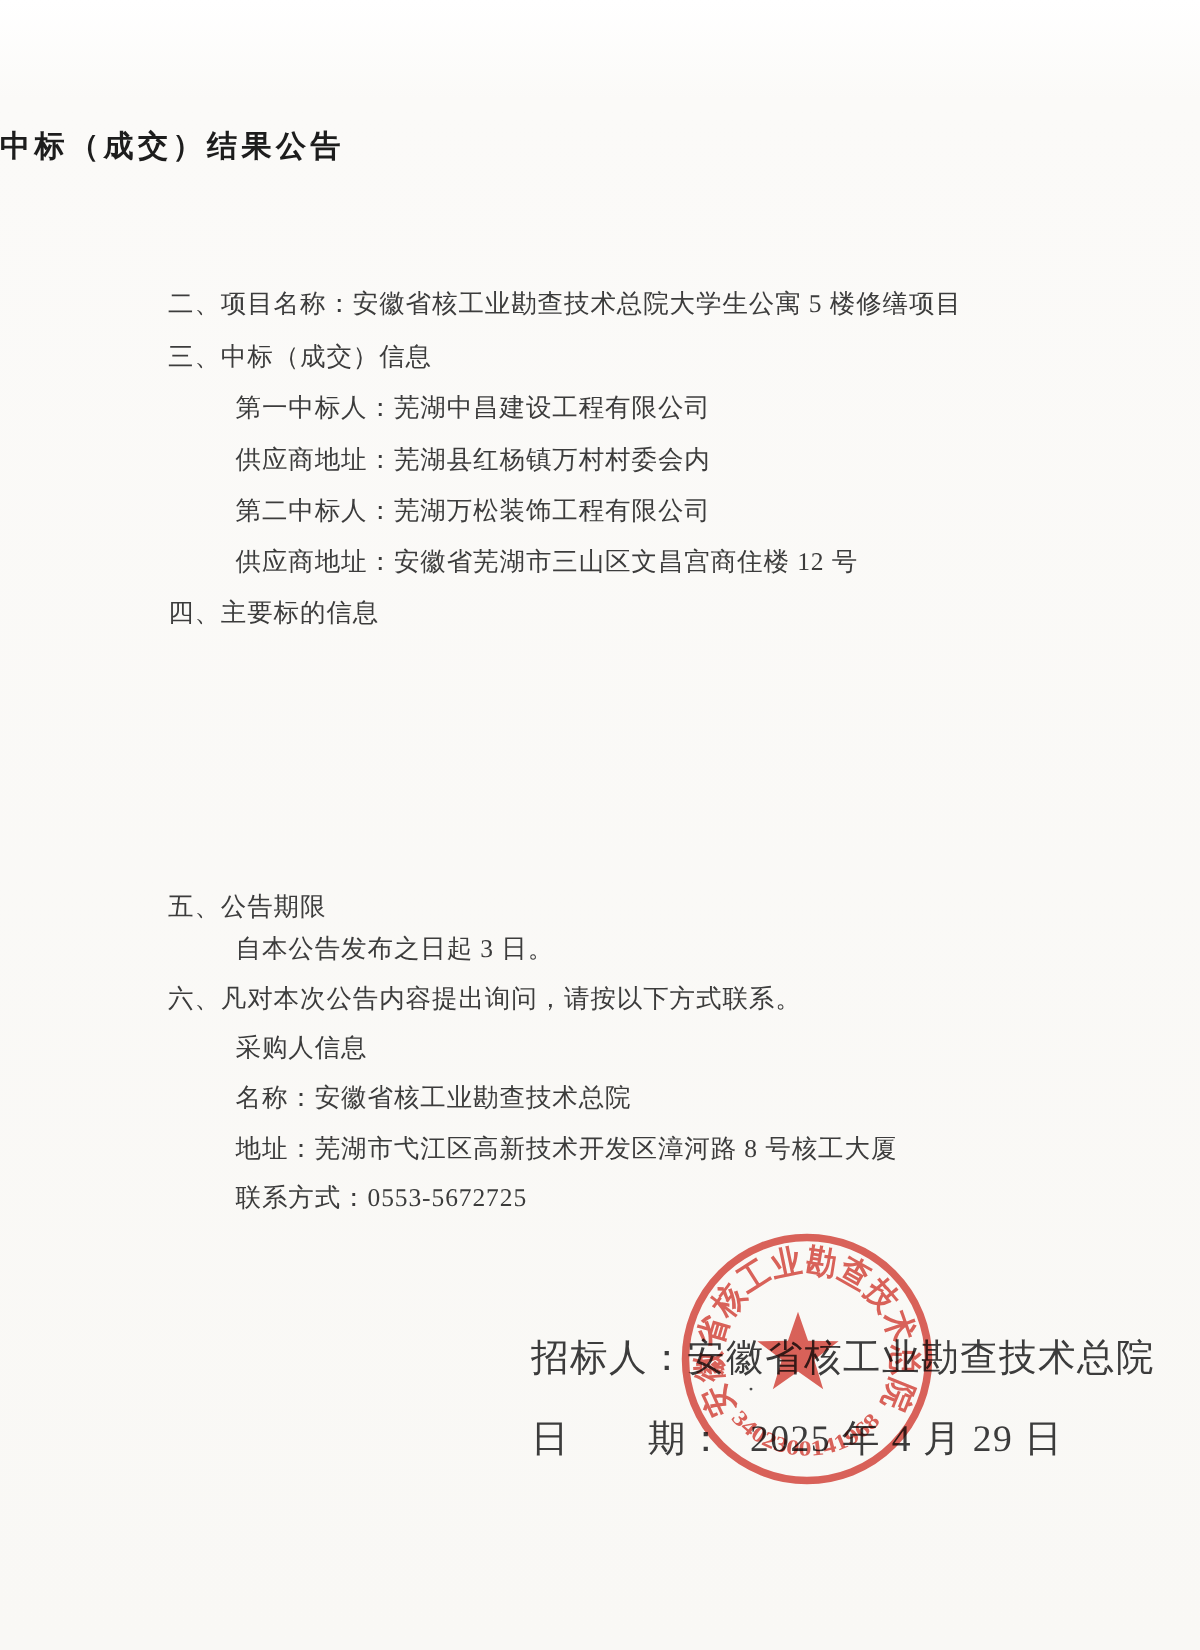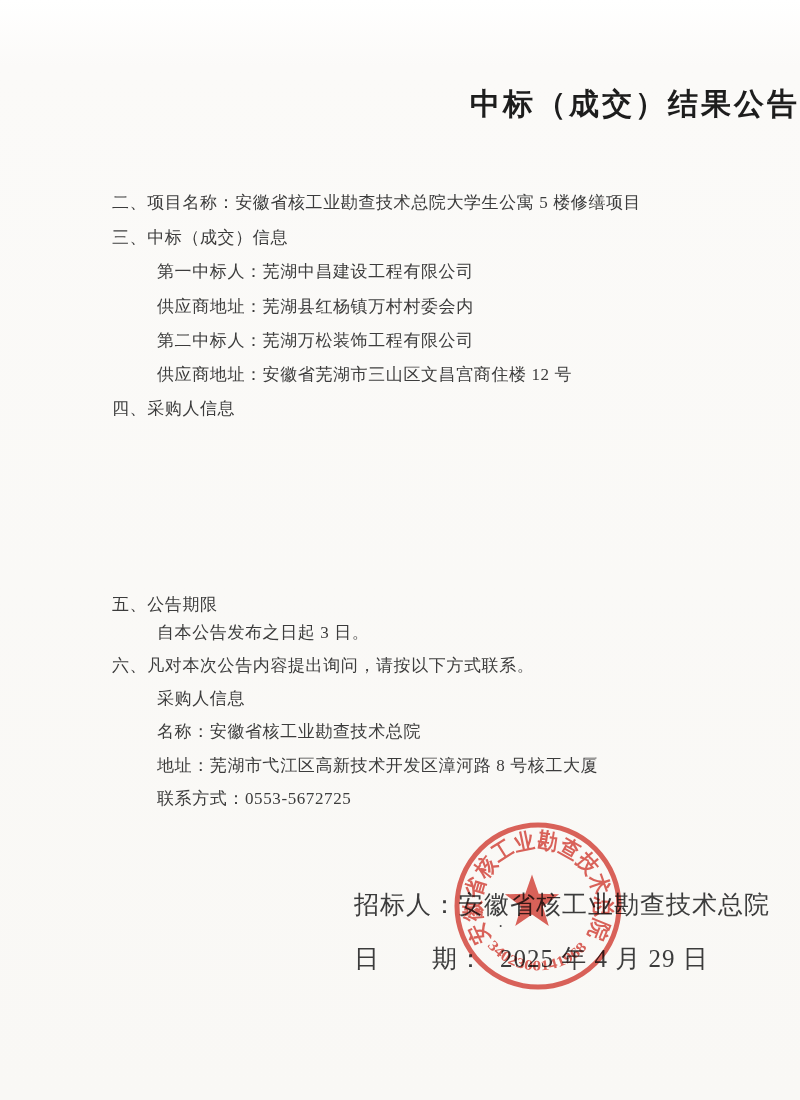--- a/index.html
+++ b/index.html
@@ -6,23 +6,23 @@
   .page{
     position:relative;
     width:800px;height:1100px;
     background:linear-gradient(180deg,#ffffff 0%,#fbfaf8 6%,#f9f8f5 100%);
     overflow:hidden;
     font-family:"Liberation Serif","DejaVu Serif",serif;
     color:#3c3c3c;
   }
   .title{
     position:absolute;top:84px;left:0;right:0;
-    text-align:right;
+    text-align:left;
     font-family:"DejaVu Sans","Liberation Sans",sans-serif;
-    font-weight:700;font-size:30px;letter-spacing:3px;color:#1d1d1d;
+    font-weight:700;font-size:20px;letter-spacing:3px;color:#1d1d1d;
   }
   .doc-line{
     position:absolute;left:112px;
     font-size:17px;letter-spacing:0.6px;white-space:nowrap;color:#3c3c3c;
   }
   .doc-line.indent{left:157px;}
   .l1{top:157px;} .l2{top:191px;} .l3{top:226px;} .l4{top:260px;}
   .l5{top:295px;} .l6{top:329px;} .l7{top:363px;} .l8{top:397px;}
   .l9{top:593px;} .l10{top:621px;} .l11{top:654px;} .l12{top:687px;}
   .l13{top:720px;} .l14{top:754px;} .l15{top:787px;}
@@ -70,21 +70,21 @@
 <div class="page">
 
   <div class="title">中标（成交）结果公告</div>
 
   <div class="doc-line l2">二、项目名称：安徽省核工业勘查技术总院大学生公寓 5 楼修缮项目</div>
   <div class="doc-line l3">三、中标（成交）信息</div>
   <div class="doc-line indent l4">第一中标人：芜湖中昌建设工程有限公司</div>
   <div class="doc-line indent l5">供应商地址：芜湖县红杨镇万村村委会内</div>
   <div class="doc-line indent l6">第二中标人：芜湖万松装饰工程有限公司</div>
   <div class="doc-line indent l7">供应商地址：安徽省芜湖市三山区文昌宫商住楼 12 号</div>
-  <div class="doc-line l8">四、采购人信息</div>
+  <div class="doc-line l8">四、主要标的信息</div>
 
 
   <div class="doc-line l9">五、公告期限</div>
   <div class="doc-line indent l10">自本公告发布之日起 3 日。</div>
   <div class="doc-line l11">六、凡对本次公告内容提出询问，请按以下方式联系。</div>
   <div class="doc-line indent l12">采购人信息</div>
   <div class="doc-line indent l13">名称：安徽省核工业勘查技术总院</div>
   <div class="doc-line indent l14">地址：芜湖市弋江区高新技术开发区漳河路 8 号核工大厦</div>
   <div class="doc-line indent l15">联系方式：0553-5672725</div>
 

